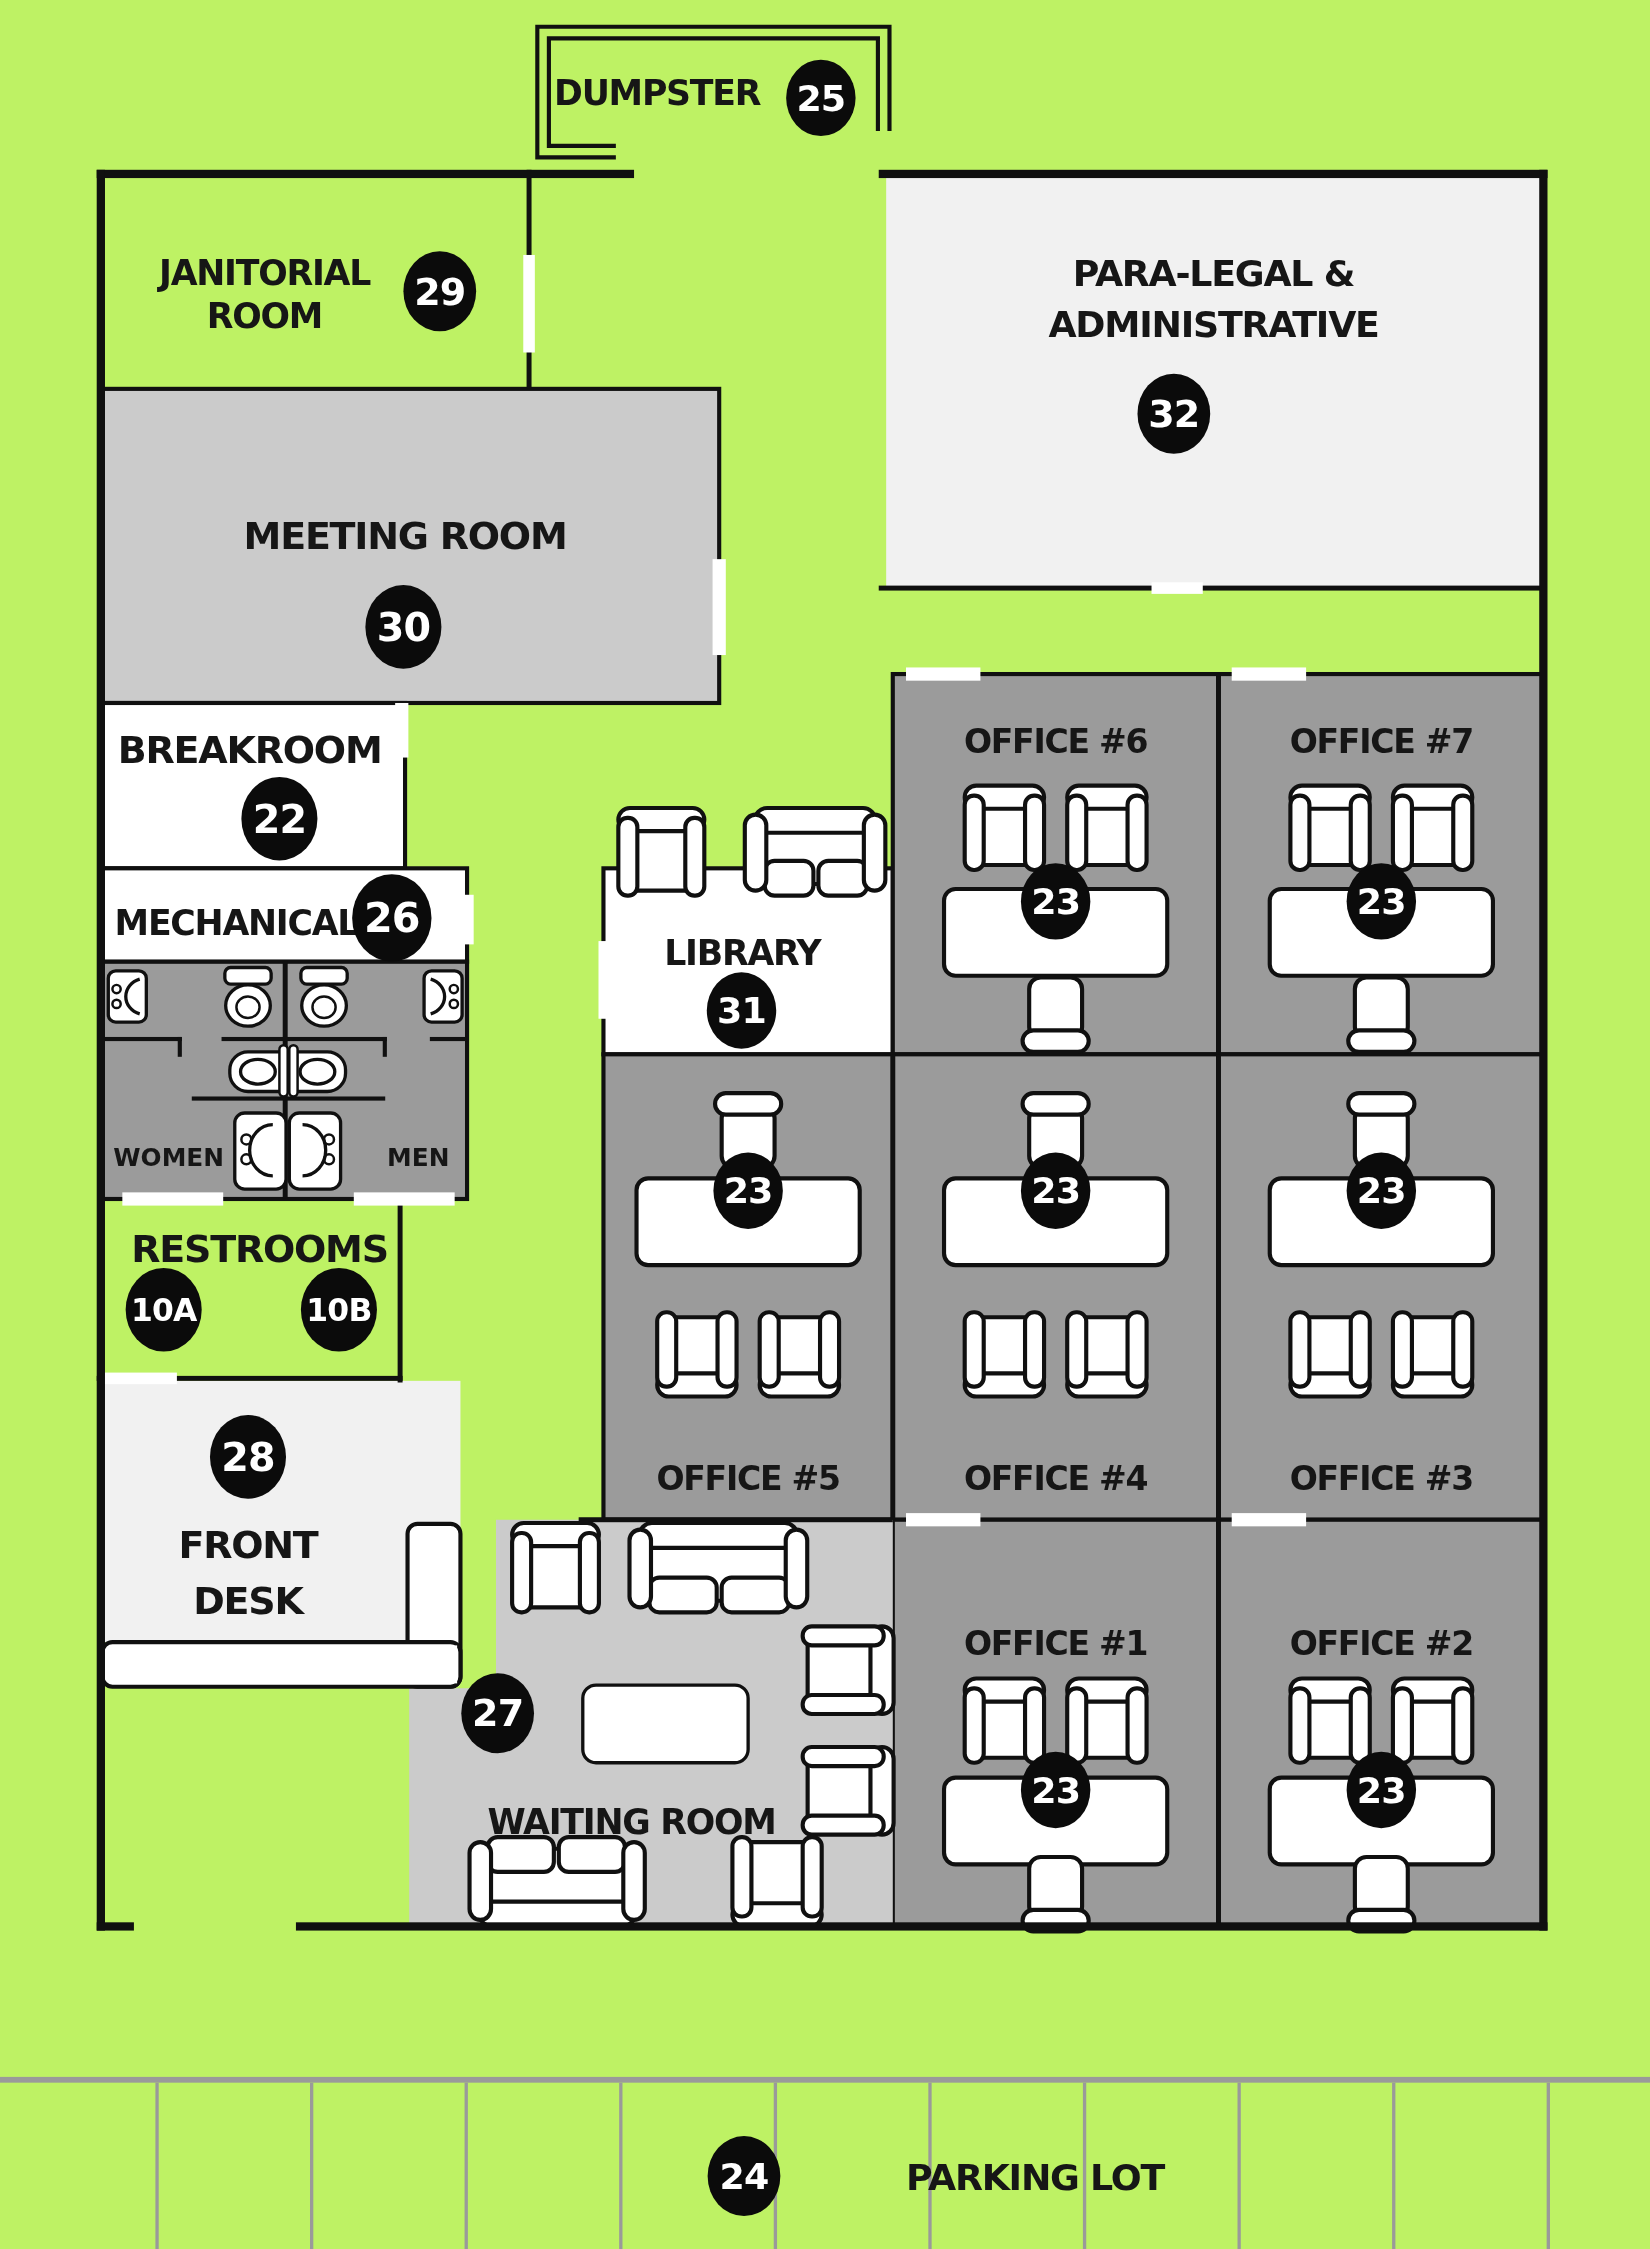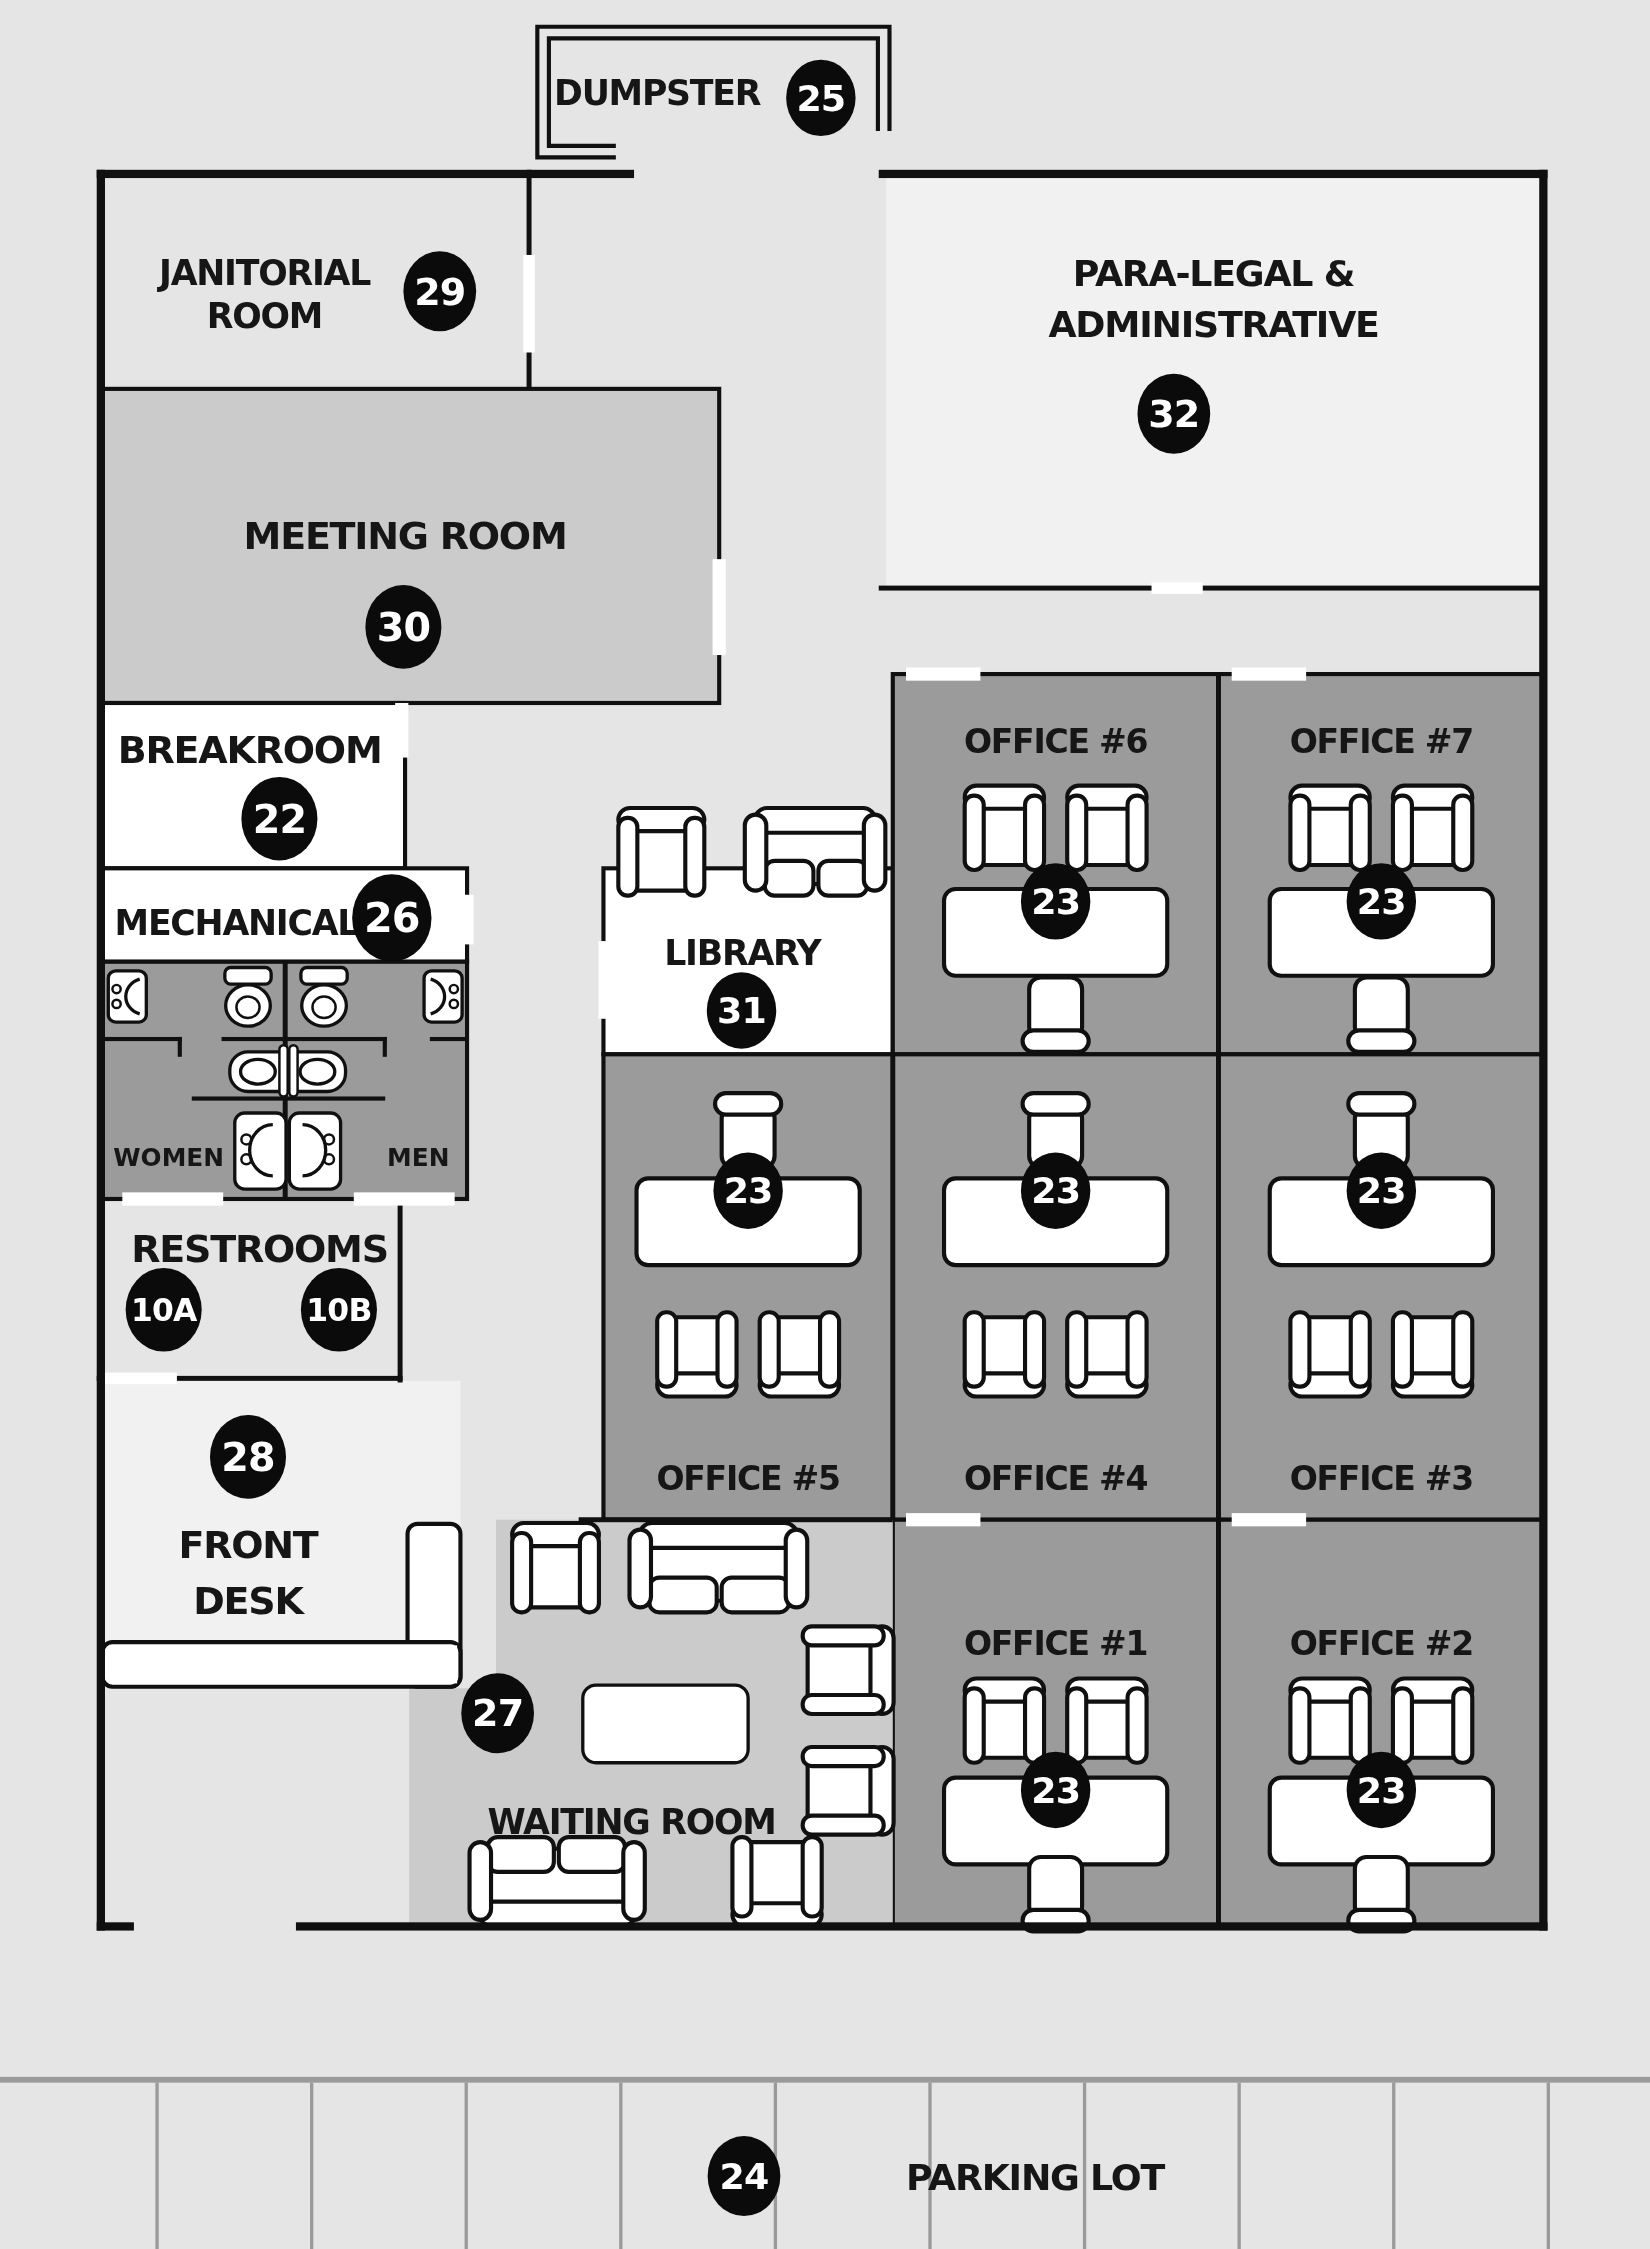--- a/index.html
+++ b/index.html
@@ -1,16 +1,16 @@
 <!DOCTYPE html>
 <html style="font-size:13.2px"><head>
 <meta charset="utf-8">
 <style>
   html,body{margin:0;padding:0;background:#ffffff;}
-  #stage{position:relative;width:1650px;height:2250px;background:#e5e5e5;}
+  #stage{position:relative;width:1650px;height:2250px;background:#bef264;}
   svg{display:block;}
   svg text{font-family:"DejaVu Sans","Liberation Sans",sans-serif;fill:#161616;}
   .lbl{font-weight:700;letter-spacing:-1.5px;}
   .badge-num{font-weight:700;fill:#ffffff;letter-spacing:-1px;}
 </style>
 </head>
 <body>
 
 <div id="stage">
   <svg id="plan-svg" width="1650" height="2250" viewBox="0 0 1996 2721">

